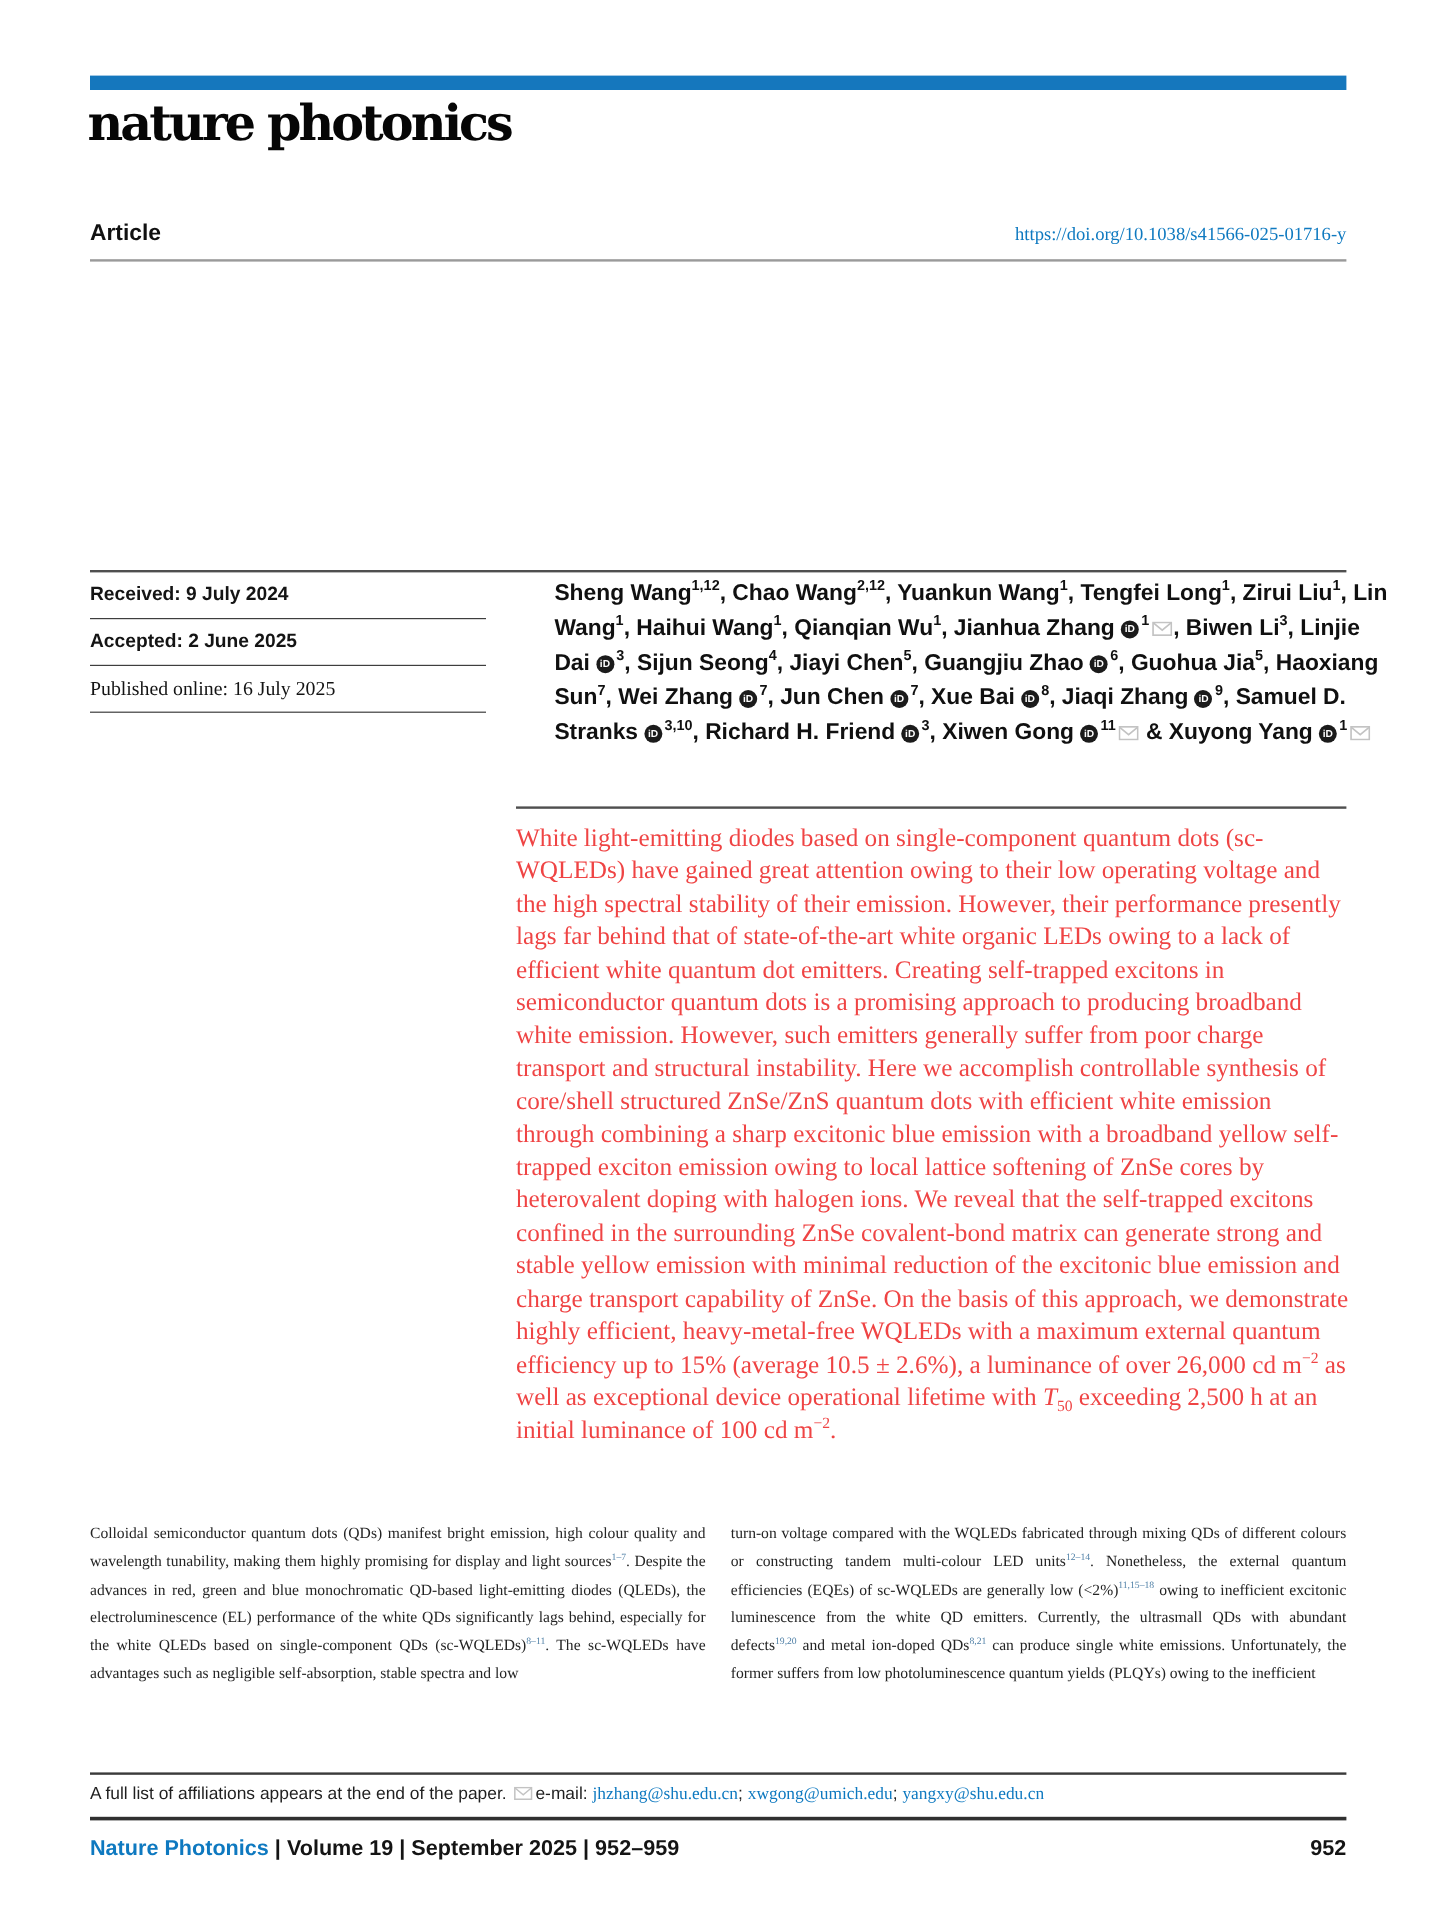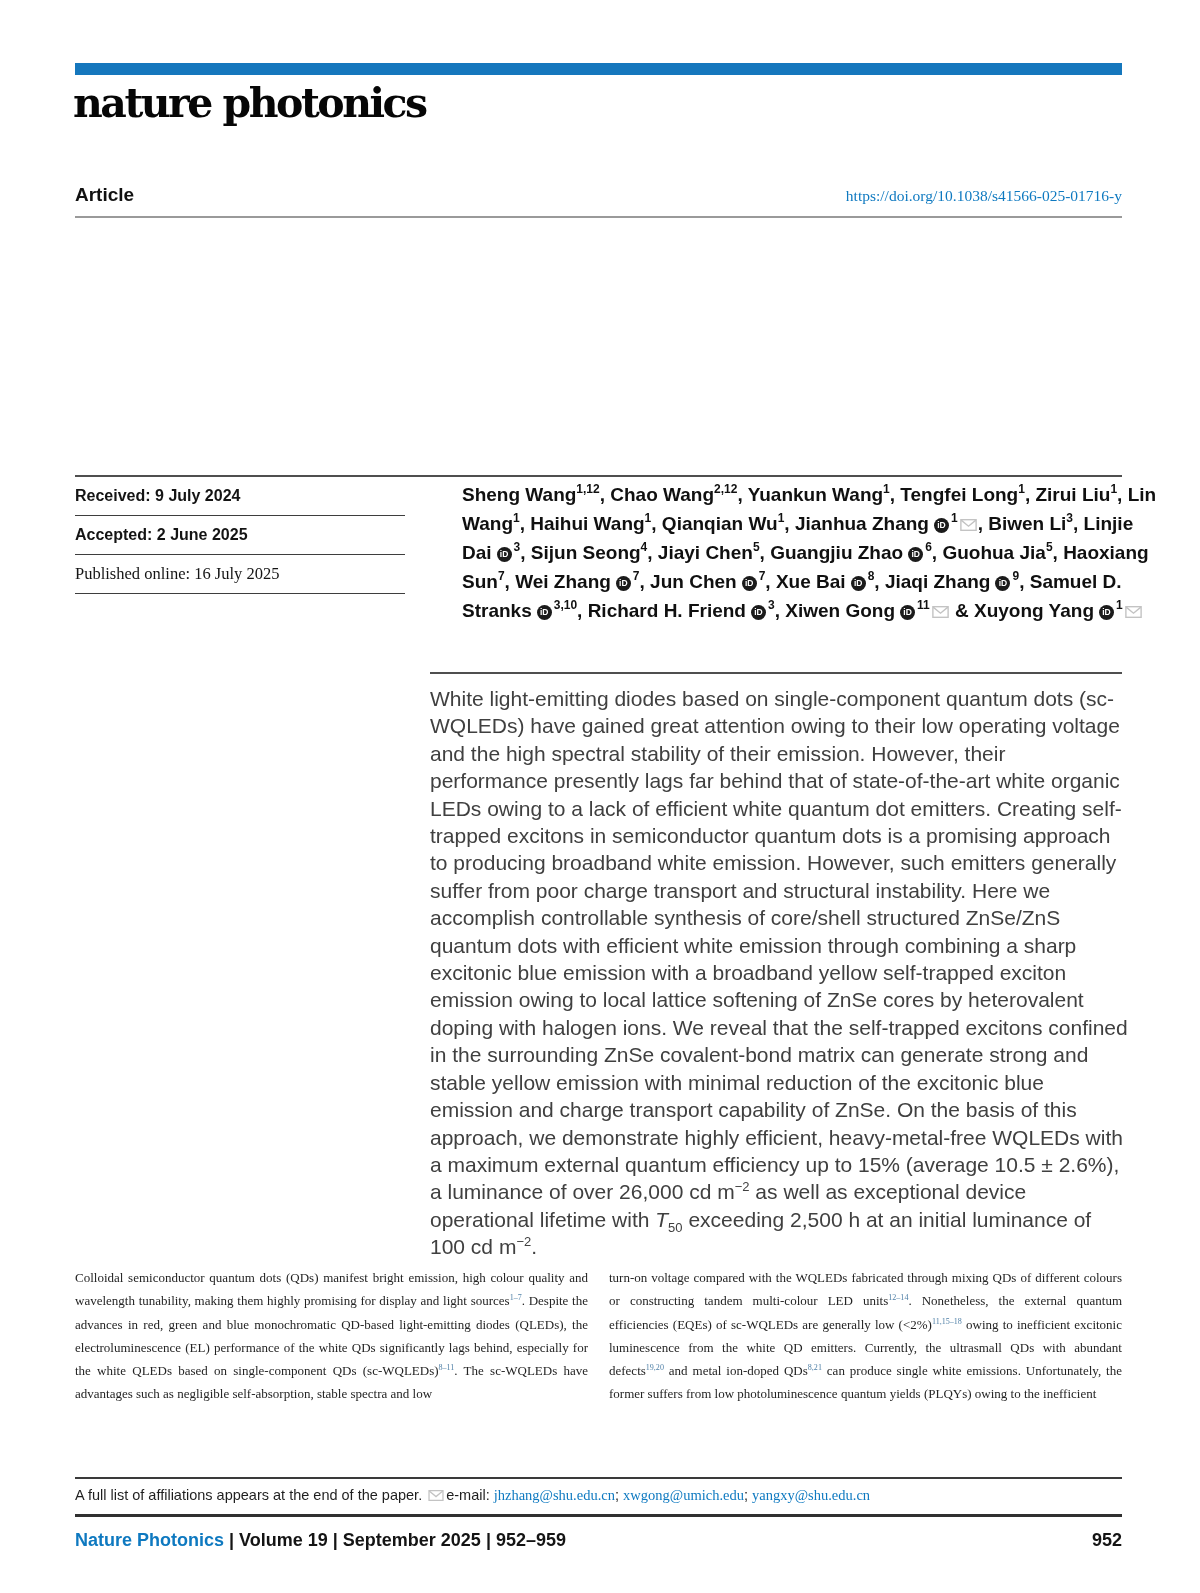--- a/index.html
+++ b/index.html
@@ -60,21 +60,21 @@
     display:inline-block;width:15px;height:15px;border-radius:50%;background:#1b1b1b;color:#fff;
     font-size:8.5px;font-weight:700;line-height:15px;text-align:center;letter-spacing:0;
     margin:0 2px 0 5px;position:relative;top:-2px;cursor:pointer;
   }
   .env-icon{display:inline-block;margin:0 1px 0 2px;}
   .env-icon svg{width:17px;height:12px;display:inline-block;vertical-align:-1px;}
   
   .rule-abstract{left:430px;top:672px;width:692px;height:2px;background:#4f4f4f;}
   .abstract{
     position:absolute;left:430px;top:685px;width:698px;
-    font-family:Liberation Sans, sans-serif;font-size:21px;line-height:27.4px;color:#404040;
+    font-family:Liberation Serif, serif;font-size:21px;line-height:27.4px;color:#ef4444;
   }
   
   .body-col{
     position:absolute;top:1266px;width:513px;
     font-family:"Liberation Serif",serif;font-size:13px;line-height:23.3px;color:#242424;
     text-align:justify;
   }
   .body-left{left:75px;}
   .body-right{left:609px;}
   .seg-sup,.seg-supl,.seg-sub{font-size:0.62em;line-height:0;}

